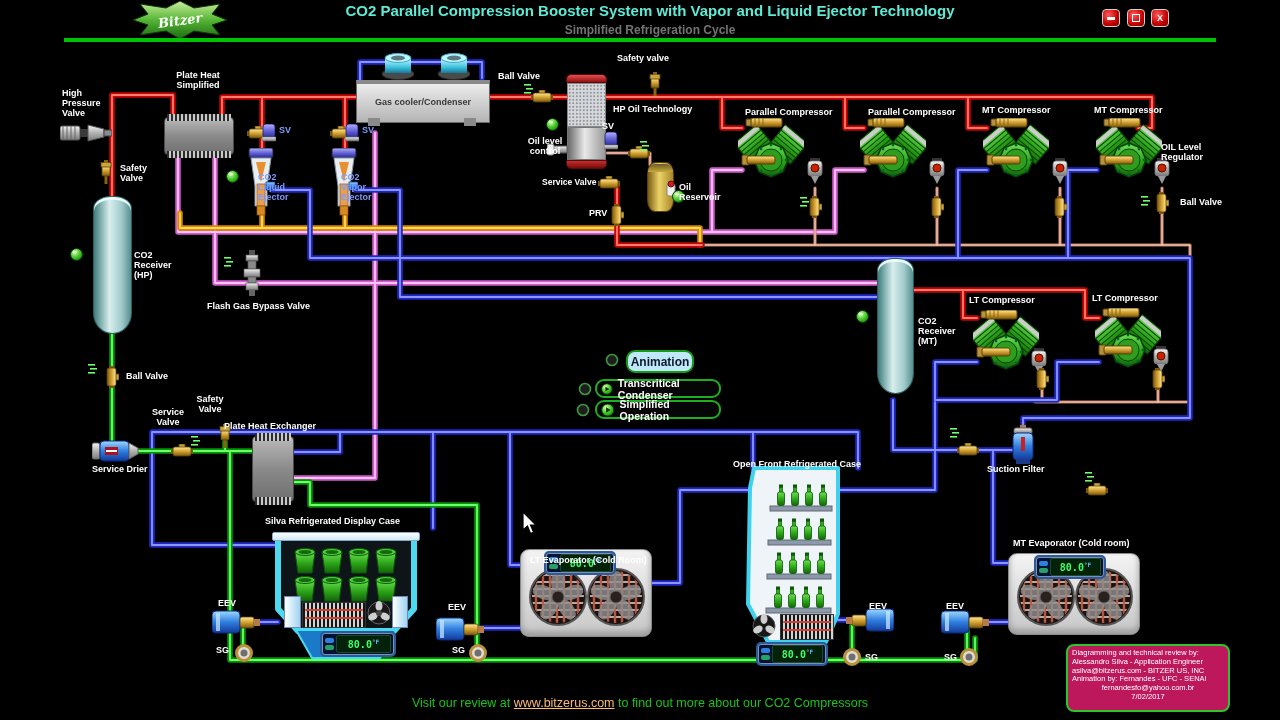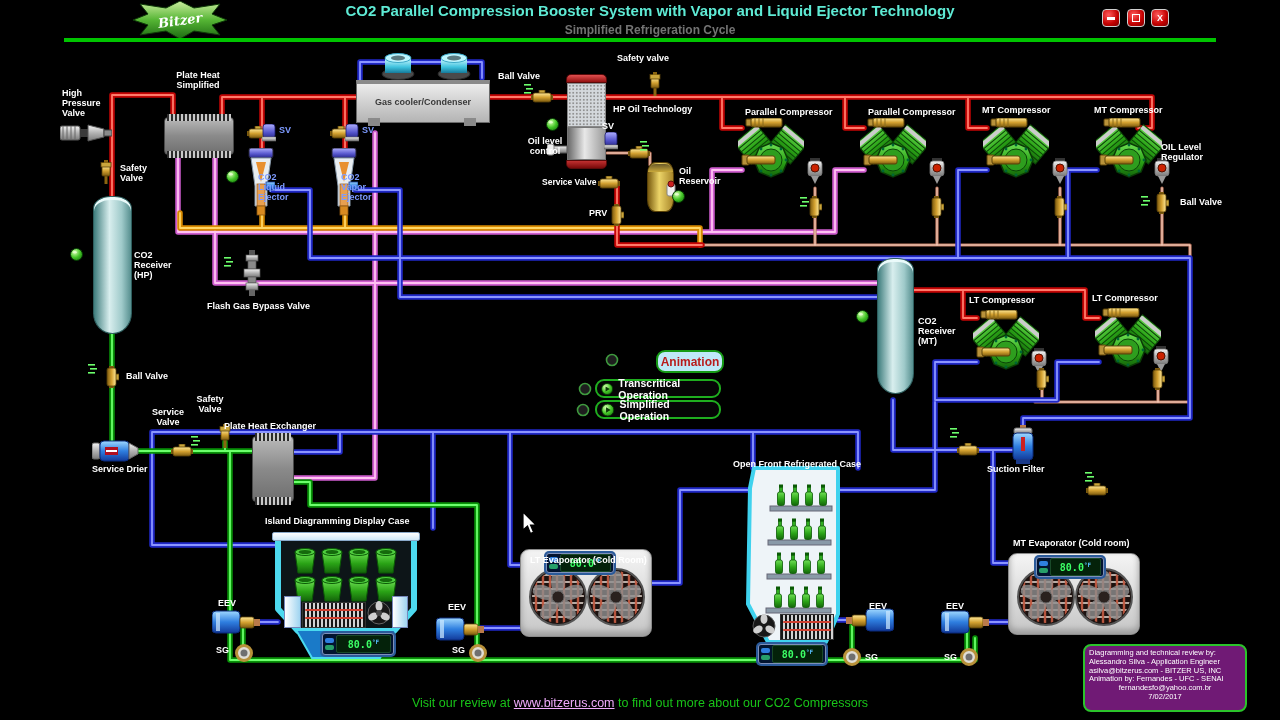--- a/index.html
+++ b/index.html
@@ -45,31 +45,31 @@
   .disp .b1{background:#2f7fe0;} .disp .b2{background:#27a06a;}
   .disp .val{flex:1;text-align:center;background:#04220a;border:1px solid #1a4a2a;border-radius:2px;
     color:#3cff66;font:bold 10px "DejaVu Sans Mono",monospace;line-height:12px;}
   .disp .val sup{font-size:6px;color:#58c0ff;}
   .coil{position:absolute;background:repeating-linear-gradient(90deg,#151515 0 2px,#d2d2d2 2px 4px);
     border:1px solid #333;}
   .coil i{position:absolute;left:2px;right:2px;height:2px;background:#d04030;border-radius:2px;display:block;}
   .slab{position:absolute;background:linear-gradient(90deg,#ffffff,#9fd4f0);border:1px solid #78b;}
   .evap{position:absolute;background:linear-gradient(180deg,#f4f4f4,#c6c6c6);
     border:1px solid #8a8a8a;border-radius:9px;box-shadow:inset 0 -4px 6px #9a9a9a;}
-  .credits{position:absolute;left:1066px;top:644px;width:152px;height:58px;background:#701a75;
+  .credits{position:absolute;left:1066px;top:644px;width:152px;height:58px;background:#be185d;
     border:2px solid #2bc42b;border-radius:8px;padding:3px 4px;color:#fff;
-    font:7.5px "Liberation Sans",sans-serif;line-height:8.8px;margin-left:17px;}
+    font:7.5px "Liberation Sans",sans-serif;line-height:8.8px;}
   .credits .c{text-align:center;}
   #footer{position:absolute;left:0;top:696px;width:1280px;text-align:center;
     color:#18c418;font:12.5px "Liberation Sans",sans-serif;}
-  #footer a{color:#f0abfc;}
+  #footer a{color:#fdba74;}
   
   .anim-title{position:absolute;left:626px;top:350px;width:64px;height:19px;background:#bfe9f9;
     border:2px solid #159a15;border-radius:9px;display:flex;align-items:center;justify-content:center;
-    color:#b91c1c;font:bold 12px "Liberation Sans",sans-serif;margin-left:30px;}
+    color:#0f172a;font:bold 12px "Liberation Sans",sans-serif;}
   .anim-btn{position:absolute;width:126px;height:19px;background:#060606;border:2px solid #1fae1f;
     border-radius:9px;display:flex;align-items:center;gap:5px;padding-left:4px;box-sizing:border-box;
     color:#fff;font:bold 10.5px "Liberation Sans",sans-serif;}
 </style>
 </head>
 <body>
 
 <div id="app">
 
   <svg class="abs" style="left:133px;top:1px" width="94" height="38" viewBox="0 0 94 38">
@@ -686,21 +686,21 @@
       <use href="#c-ring"></use>
     </svg>
   <div class="anim-title">Animation</div>
   <svg class="abs" style="left:578px;top:382px" width="14" height="14">
       <use href="#c-ring"></use>
     </svg>
   <div class="anim-btn" style="left:595px;top:379px">
     <svg width="14" height="14">
         <use href="#c-play"></use>
       </svg>
-    <span>Transcritical Operation</span>
+    <span>Transcritical Condenser</span>
   </div>
   <svg class="abs" style="left:576px;top:403px" width="14" height="14">
       <use href="#c-ring"></use>
     </svg>
   <div class="anim-btn" style="left:595px;top:400px">
     <svg width="14" height="14">
         <use href="#c-play"></use>
       </svg>
     <span>Simplified Operation</span>
   </div>
@@ -724,21 +724,21 @@
   <div class="lbl blue" style="left:341px;top:172px">CO2
 Vapor
 Ejector</div>
   <div class="lbl" style="left:498px;top:71px">Ball Valve</div>
   <div class="lbl" style="left:617px;top:53px">Safety valve</div>
   <div class="lbl" style="left:613px;top:104px">HP Oil Technology</div>
   <div class="lbl ctr" style="left:522px;top:136px;width:46px">Oil level
 control</div>
   <div class="lbl" style="left:542px;top:177px;font-size:8.5px">Service Valve</div>
   <div class="lbl" style="left:589px;top:208px">PRV</div>
-  <div class="lbl" style="left:679px;top:166px">Oil
+  <div class="lbl" style="left:679px;top:182px">Oil
 Reservoir</div>
   <div class="lbl" style="left:745px;top:107px">Parallel Compressor</div>
   <div class="lbl" style="left:868px;top:107px">Parallel Compressor</div>
   <div class="lbl" style="left:982px;top:105px">MT Compressor</div>
   <div class="lbl" style="left:1094px;top:105px">MT Compressor</div>
   <div class="lbl" style="left:1161px;top:142px">OIL Level
 Regulator</div>
   <div class="lbl" style="left:1180px;top:197px">Ball Valve</div>
   <div class="lbl" style="left:207px;top:301px">Flash Gas Bypass Valve</div>
   <div class="lbl" style="left:918px;top:316px">CO2
@@ -748,21 +748,21 @@
   <div class="lbl" style="left:1092px;top:293px">LT Compressor</div>
   <div class="lbl" style="left:126px;top:371px">Ball Valve</div>
   <div class="lbl ctr" style="left:146px;top:407px;width:44px">Service
 Valve</div>
   <div class="lbl ctr" style="left:188px;top:394px;width:44px">Safety
 Valve</div>
   <div class="lbl" style="left:224px;top:421px">Plate Heat Exchanger</div>
   <div class="lbl" style="left:92px;top:464px">Service Drier</div>
   <div class="lbl" style="left:987px;top:464px">Suction Filter</div>
   <div class="lbl" style="left:733px;top:459px">Open Front Refrigerated Case</div>
-  <div class="lbl" style="left:265px;top:516px">Island Diagramming  Display Case</div>
+  <div class="lbl" style="left:265px;top:516px">Silva Refrigerated  Display Case</div>
   <div class="lbl" style="left:530px;top:555px">LT Evaporator (Cold Room)</div>
   <div class="lbl" style="left:1013px;top:538px">MT Evaporator (Cold room)</div>
   <div class="lbl" style="left:218px;top:598px">EEV</div>
   <div class="lbl" style="left:448px;top:602px">EEV</div>
   <div class="lbl" style="left:869px;top:601px">EEV</div>
   <div class="lbl" style="left:946px;top:601px">EEV</div>
   <div class="lbl" style="left:216px;top:645px">SG</div>
   <div class="lbl" style="left:452px;top:645px">SG</div>
   <div class="lbl" style="left:865px;top:652px">SG</div>
   <div class="lbl" style="left:944px;top:652px">SG</div>

